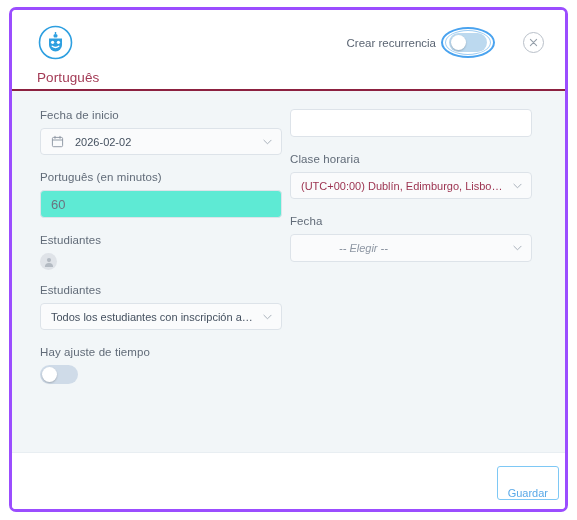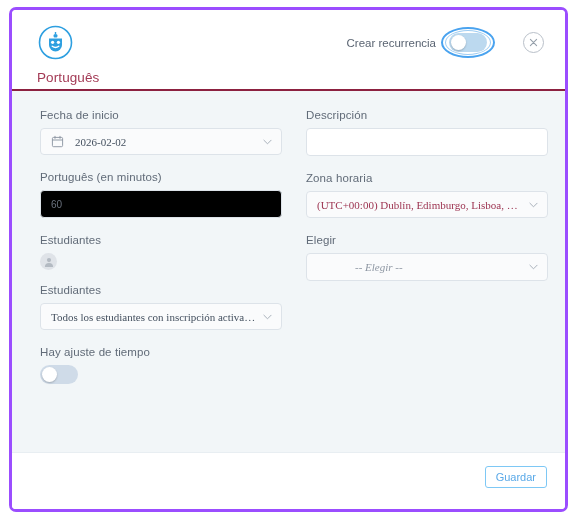--- a/index.html
+++ b/index.html
@@ -134,21 +134,21 @@
   
   .body {
     flex: 1 1 auto;
     background: #f2f6f8;
     position: relative;
     padding: 18px 28px 0 28px;
     box-sizing: border-box;
   }
   .grid {
     display: flex;
-    gap: 24px;
+    gap: 8px;
   }
   .col {
     width: 242px;
     flex: 0 0 auto;
   }
 
   .field { margin-bottom: 16px; }
   .field.tight { margin-bottom: 14px; }
 
   .label {
@@ -167,21 +167,20 @@
     background: #fafbfc;
     box-sizing: border-box;
     display: flex;
     align-items: center;
     padding: 0 24px 0 10px;
     font-size: 11px;
     color: #44505f;
     cursor: pointer;
     overflow: hidden;
     white-space: nowrap;
-    font-family: Liberation Serif, serif;
   }
   .control.tall { height: 28px; padding-left: 48px; }
 
   .control .cal-icon {
     flex: 0 0 auto;
     width: 13px;
     height: 13px;
     margin-right: 11px;
     color: #8a94a1;
   }
@@ -221,24 +220,24 @@
     font-size: 11px;
     font-family: "Liberation Sans", sans-serif;
     color: #44505f;
     outline: none;
   }
   .dur-input {
     width: 100%;
     height: 28px;
     border: 1px solid #dde3e9;
     border-radius: 4px;
-    background: #000000;
+    background: #5eead4;
     box-sizing: border-box;
     padding: 11px 10px;
-    font-size: 10px;
+    font-size: 13px;
     font-family: "Liberation Sans", sans-serif;
     color: #6b737f;
     outline: none;
   }
 
   
   .avatar {
     width: 17px;
     height: 17px;
     border-radius: 50%;
@@ -261,32 +260,32 @@
     position: absolute;
     left: 0;
     right: 0;
     bottom: 0;
     height: 56px;
     background: #ffffff;
     border-top: 1px solid #e8eef2;
   }
   .save-btn {
     position: absolute;
-    right: 18px;
+    right: 6px;
     top: 13px;
     min-width: 62px;
     height: 22px;
     border: 1px solid #7ec8f5;
     border-radius: 3px;
     background: #ffffff;
     color: #5aa9e8;
     font-size: 11px;
     font-family: "Liberation Sans", sans-serif;
     cursor: pointer;
-    padding: 0 10px;
+    padding: 16px 10px;
     line-height: 20px;
   }
 </style>
 </head>
 <body>
 
 <div class="dialog">
 
   <div class="header">
 
@@ -375,38 +374,37 @@
           <div class="toggle">
             <div class="knob"></div>
           </div>
         </div>
 
       </div>
 
       <div class="col">
 
         <div class="field">
-          <div class="label">Descripción</div>
           <input class="desc-input" type="text" value="" style="">
         </div>
 
         <div class="field">
-          <div class="label">Zona horaria</div>
+          <div class="label">Clase horaria</div>
           <div class="control">
             <span class="val maroon">(UTC+00:00) Dublín, Edimburgo, Lisboa, Londres</span>
             <span class="chev">
               <svg width="9" height="6" viewBox="0 0 10 6">
                   <path d="M1 1 L5 5 L9 1" fill="none" stroke="currentColor" stroke-width="1.1" stroke-linecap="round"></path>
                 </svg>
             </span>
           </div>
         </div>
 
         <div class="field">
-          <div class="label">Elegir</div>
+          <div class="label">Fecha</div>
           <div class="control tall">
             <span class="val placeholder-italic">-- Elegir --</span>
             <span class="chev">
               <svg width="9" height="6" viewBox="0 0 10 6">
                   <path d="M1 1 L5 5 L9 1" fill="none" stroke="currentColor" stroke-width="1.1" stroke-linecap="round"></path>
                 </svg>
             </span>
           </div>
         </div>
 

